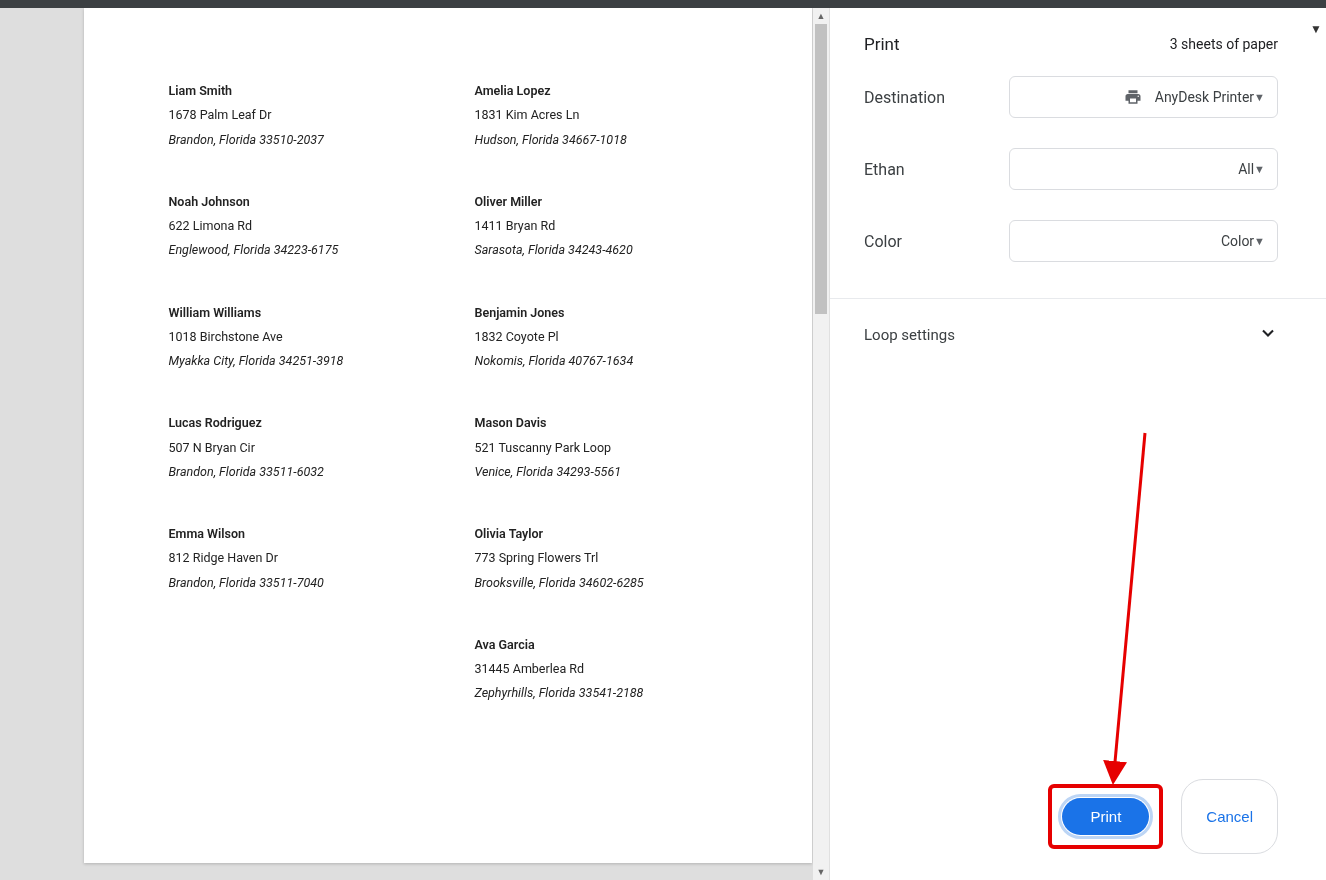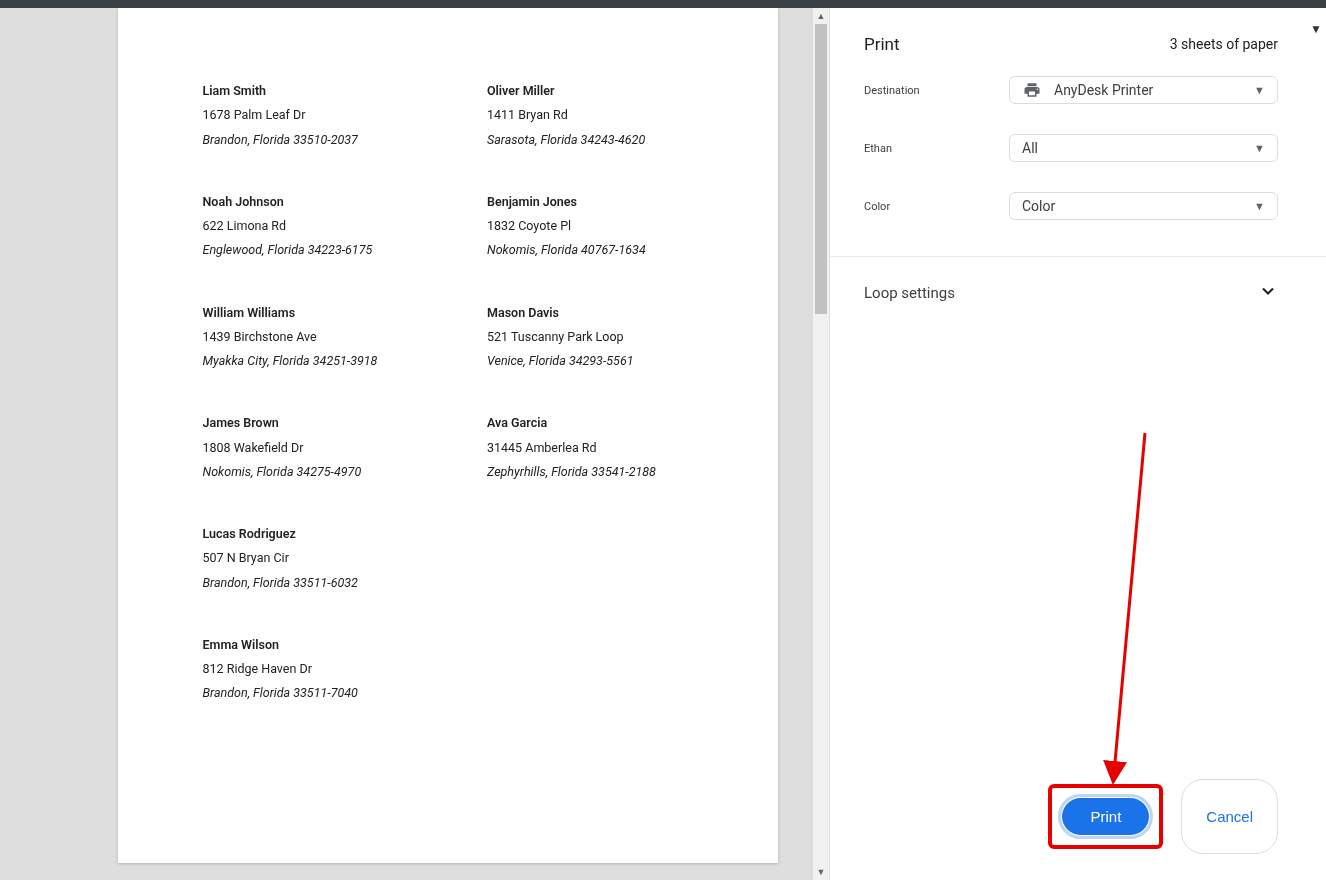--- a/index.html
+++ b/index.html
@@ -64,21 +64,21 @@
       position: absolute;
       left: 2px;
       top: 16px;
       width: 12px;
       height: 290px;
       background: #c1c1c1;
       border-radius: 0;
     }
     .page {
       background: #fff;
-      width: 660px;
+      width: 728px;
       height: 855px;
       margin-top: 0;
       margin-left: 66px;
       box-shadow: 0 1px 3px rgba(0,0,0,0.2);
       padding: 75px 0 0 0;
       position: relative;
     }
     .page-content {
       display: flex;
       padding: 0 12px 0 12px;
@@ -132,34 +132,34 @@
     .settings-group {
       padding: 0 48px 0 34px;
     }
     .setting-row {
       display: flex;
       align-items: center;
       margin-bottom: 30px;
     }
     .setting-label {
       width: 145px;
-      font-size: 11px;
+      font-size: 16px;
       color: #3c4043;
     }
     .dropdown {
       flex: 1;
-      height: 28px;
+      height: 42px;
       border: 1px solid #dadce0;
       border-radius: 6px;
       display: flex;
       align-items: center;
       padding: 0 12px;
       font-size: 14px;
       color: #3c4043;
-      justify-content: space-between;
+      justify-content: flex-end;
       cursor: pointer;
       background: #fff;
     }
     .dropdown .left {
       display: flex;
       align-items: center;
     }
     .dropdown .icon {
       margin-right: 12px;
       color: #5f6368;
@@ -272,54 +272,59 @@
               <span class="addr">1678 Palm Leaf Dr</span>
               <span class="city">Brandon,  Florida  33510-2037</span>
             </div>
             <div class="entry">
               <span class="name">Noah  Johnson</span>
               <span class="addr">622 Limona Rd</span>
               <span class="city">Englewood,  Florida  34223-6175</span>
             </div>
             <div class="entry">
               <span class="name">William  Williams</span>
-              <span class="addr">1439 Birchstone Ave</span>
+              <span class="addr">1018 Birchstone Ave</span>
               <span class="city">Myakka City,  Florida  34251-3918</span>
-            </div>
-            <div class="entry">
-              <span class="name">James  Brown</span>
-              <span class="addr">1808 Wakefield Dr</span>
-              <span class="city">Nokomis,  Florida  34275-4970</span>
             </div>
             <div class="entry">
               <span class="name">Lucas  Rodriguez</span>
               <span class="addr">507 N Bryan Cir</span>
               <span class="city">Brandon,  Florida  33511-6032</span>
             </div>
             <div class="entry">
               <span class="name">Emma  Wilson</span>
               <span class="addr">812 Ridge Haven Dr</span>
               <span class="city">Brandon,  Florida  33511-7040</span>
             </div>
           </div>
         <div class="col" style="margin-left:6px;">
+        <div class="entry">
+              <span class="name">Amelia  Lopez</span>
+              <span class="addr">1831 Kim Acres Ln</span>
+              <span class="city">Hudson,  Florida  34667-1018</span>
+            </div>
             <div class="entry">
               <span class="name">Oliver  Miller</span>
               <span class="addr">1411 Bryan Rd</span>
               <span class="city">Sarasota,  Florida  34243-4620</span>
             </div>
             <div class="entry">
               <span class="name">Benjamin  Jones</span>
               <span class="addr">1832 Coyote Pl</span>
               <span class="city">Nokomis,  Florida  40767-1634</span>
             </div>
             <div class="entry">
               <span class="name">Mason  Davis</span>
               <span class="addr">521 Tuscanny Park Loop</span>
               <span class="city">Venice,  Florida  34293-5561</span>
+            </div>
+            <div class="entry">
+              <span class="name">Olivia  Taylor</span>
+              <span class="addr">773 Spring Flowers Trl</span>
+              <span class="city">Brooksville,  Florida  34602-6285</span>
             </div>
             <div class="entry">
               <span class="name">Ava  Garcia</span>
               <span class="addr">31445 Amberlea Rd</span>
               <span class="city">Zephyrhills,  Florida  33541-2188</span>
             </div>
           </div>
       </div>
     </div>
 

